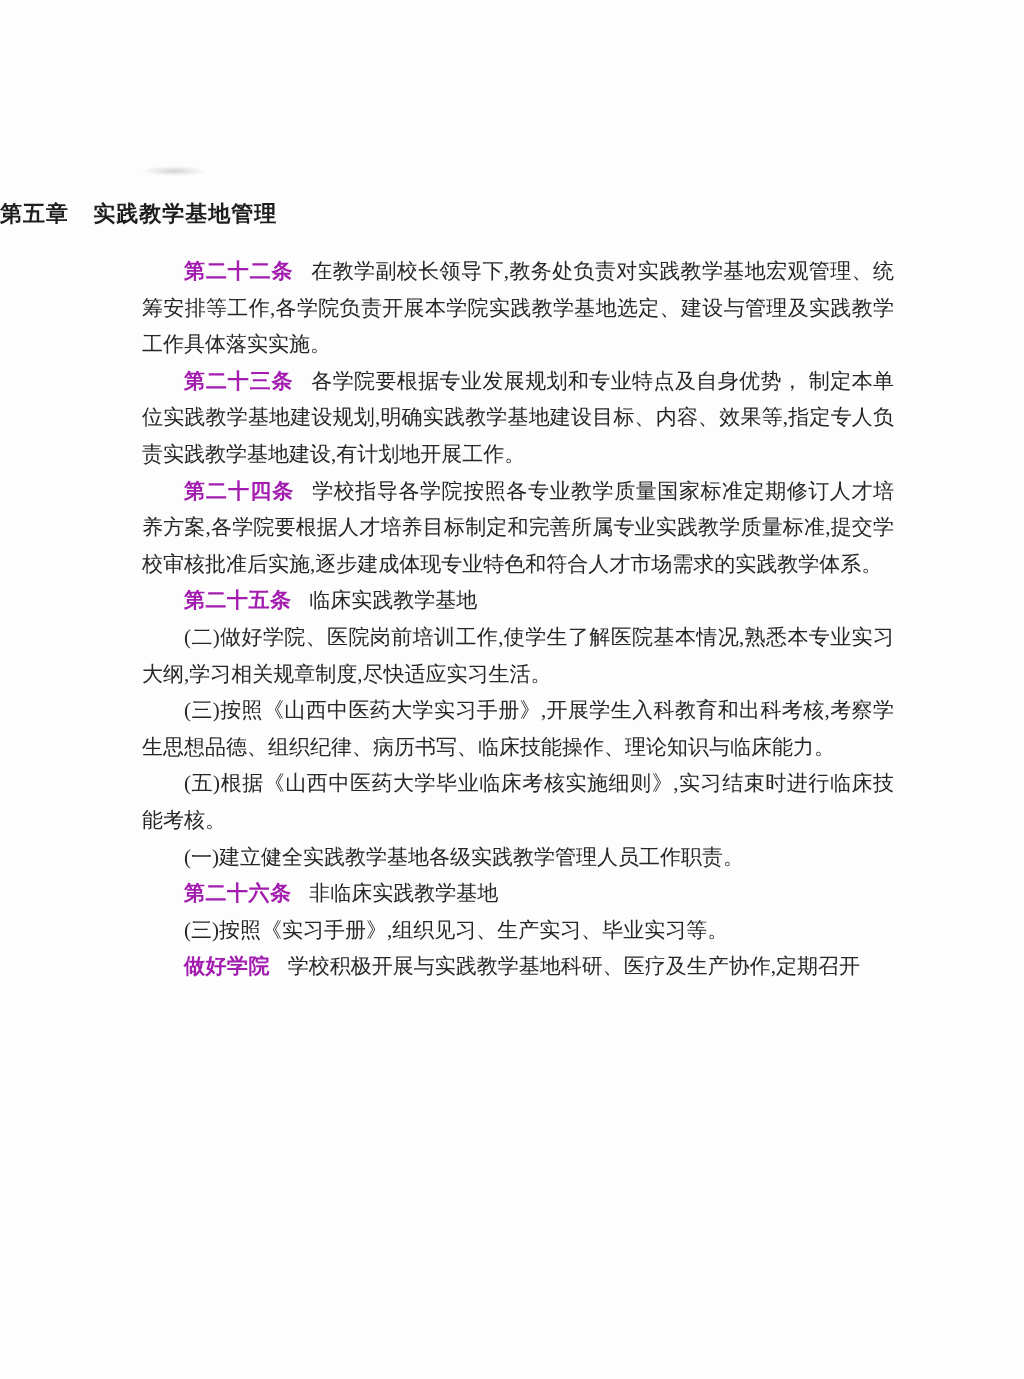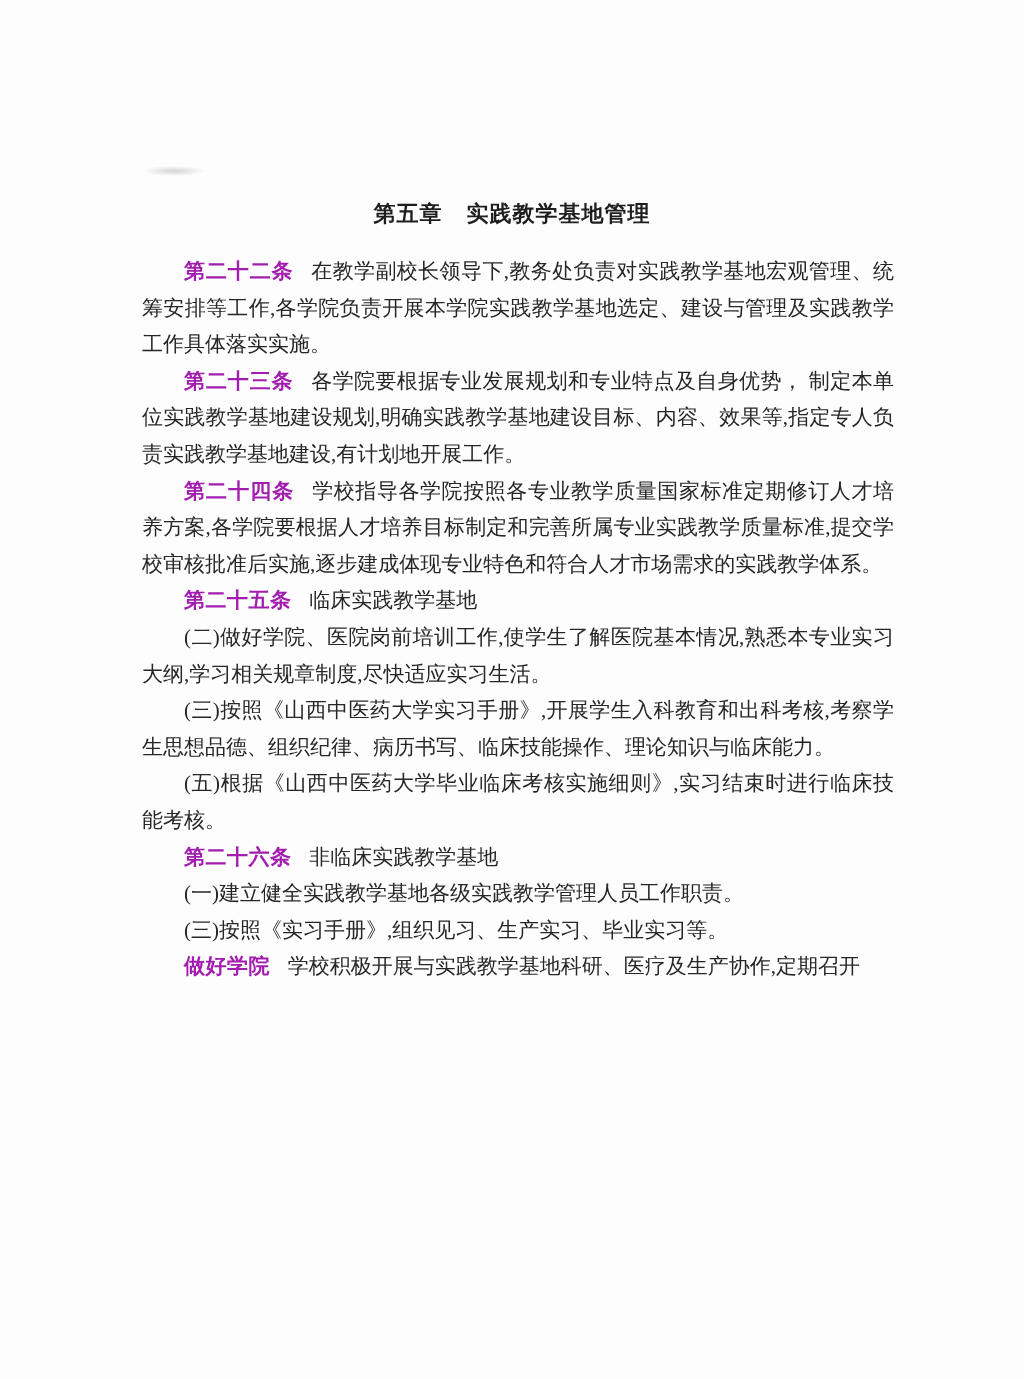--- a/index.html
+++ b/index.html
@@ -24,21 +24,20 @@
     height: 10px;
     border-radius: 50%;
     background: radial-gradient(ellipse at center,
                 rgba(150,150,150,0.40) 0%,
                 rgba(185,185,185,0.22) 45%,
                 rgba(220,220,220,0) 75%);
   }
   .chapter-title {
     margin: 0;
     padding-top: 198px;
-    text-align: center;
     font-family: "Liberation Sans", "DejaVu Sans", sans-serif;
     font-weight: 700;
     font-size: 22px;
     line-height: 32px;
     letter-spacing: 1px;
     color: #1e1e1e;
   }
   .chapter-title .chapter-number {
     margin-right: 1.1em;
   }
@@ -73,19 +72,19 @@
   <h1 class="chapter-title"><span class="chapter-number">第五章</span><span>实践教学基地管理</span></h1>
 
   <div class="doc-body">
       <p><span class="clause-label">第二十二条</span><span>在教学副校长领导下,教务处负责对实践教学基地宏观管理、统筹安排等工作,各学院负责开展本学院实践教学基地选定、建设与管理及实践教学工作具体落实实施。</span></p>
       <p><span class="clause-label">第二十三条</span><span>各学院要根据专业发展规划和专业特点及自身优势， 制定本单位实践教学基地建设规划,明确实践教学基地建设目标、内容、效果等,指定专人负责实践教学基地建设,有计划地开展工作。</span></p>
       <p><span class="clause-label">第二十四条</span><span>学校指导各学院按照各专业教学质量国家标准定期修订人才培养方案,各学院要根据人才培养目标制定和完善所属专业实践教学质量标准,提交学校审核批准后实施,逐步建成体现专业特色和符合人才市场需求的实践教学体系。</span></p>
       <p><span class="clause-label">第二十五条</span><span>临床实践教学基地</span></p>
       <p><span>(二)做好学院、医院岗前培训工作,使学生了解医院基本情况,熟悉本专业实习大纲,学习相关规章制度,尽快适应实习生活。</span></p>
       <p><span>(三)按照《山西中医药大学实习手册》,开展学生入科教育和出科考核,考察学生思想品德、组织纪律、病历书写、临床技能操作、理论知识与临床能力。</span></p>
       <p><span>(五)根据《山西中医药大学毕业临床考核实施细则》,实习结束时进行临床技能考核。</span></p>
+      <p><span>(一)建立健全实践教学基地各级实践教学管理人员工作职责。</span></p>
       <p><span class="clause-label">第二十六条</span><span>非临床实践教学基地</span></p>
-      <p><span>(一)建立健全实践教学基地各级实践教学管理人员工作职责。</span></p>
       <p><span>(三)按照《实习手册》,组织见习、生产实习、毕业实习等。</span></p>
       <p><span class="clause-label">做好学院</span><span>学校积极开展与实践教学基地科研、医疗及生产协作,定期召开</span></p>
     </div>
 
 </div>
 
 </body></html>

